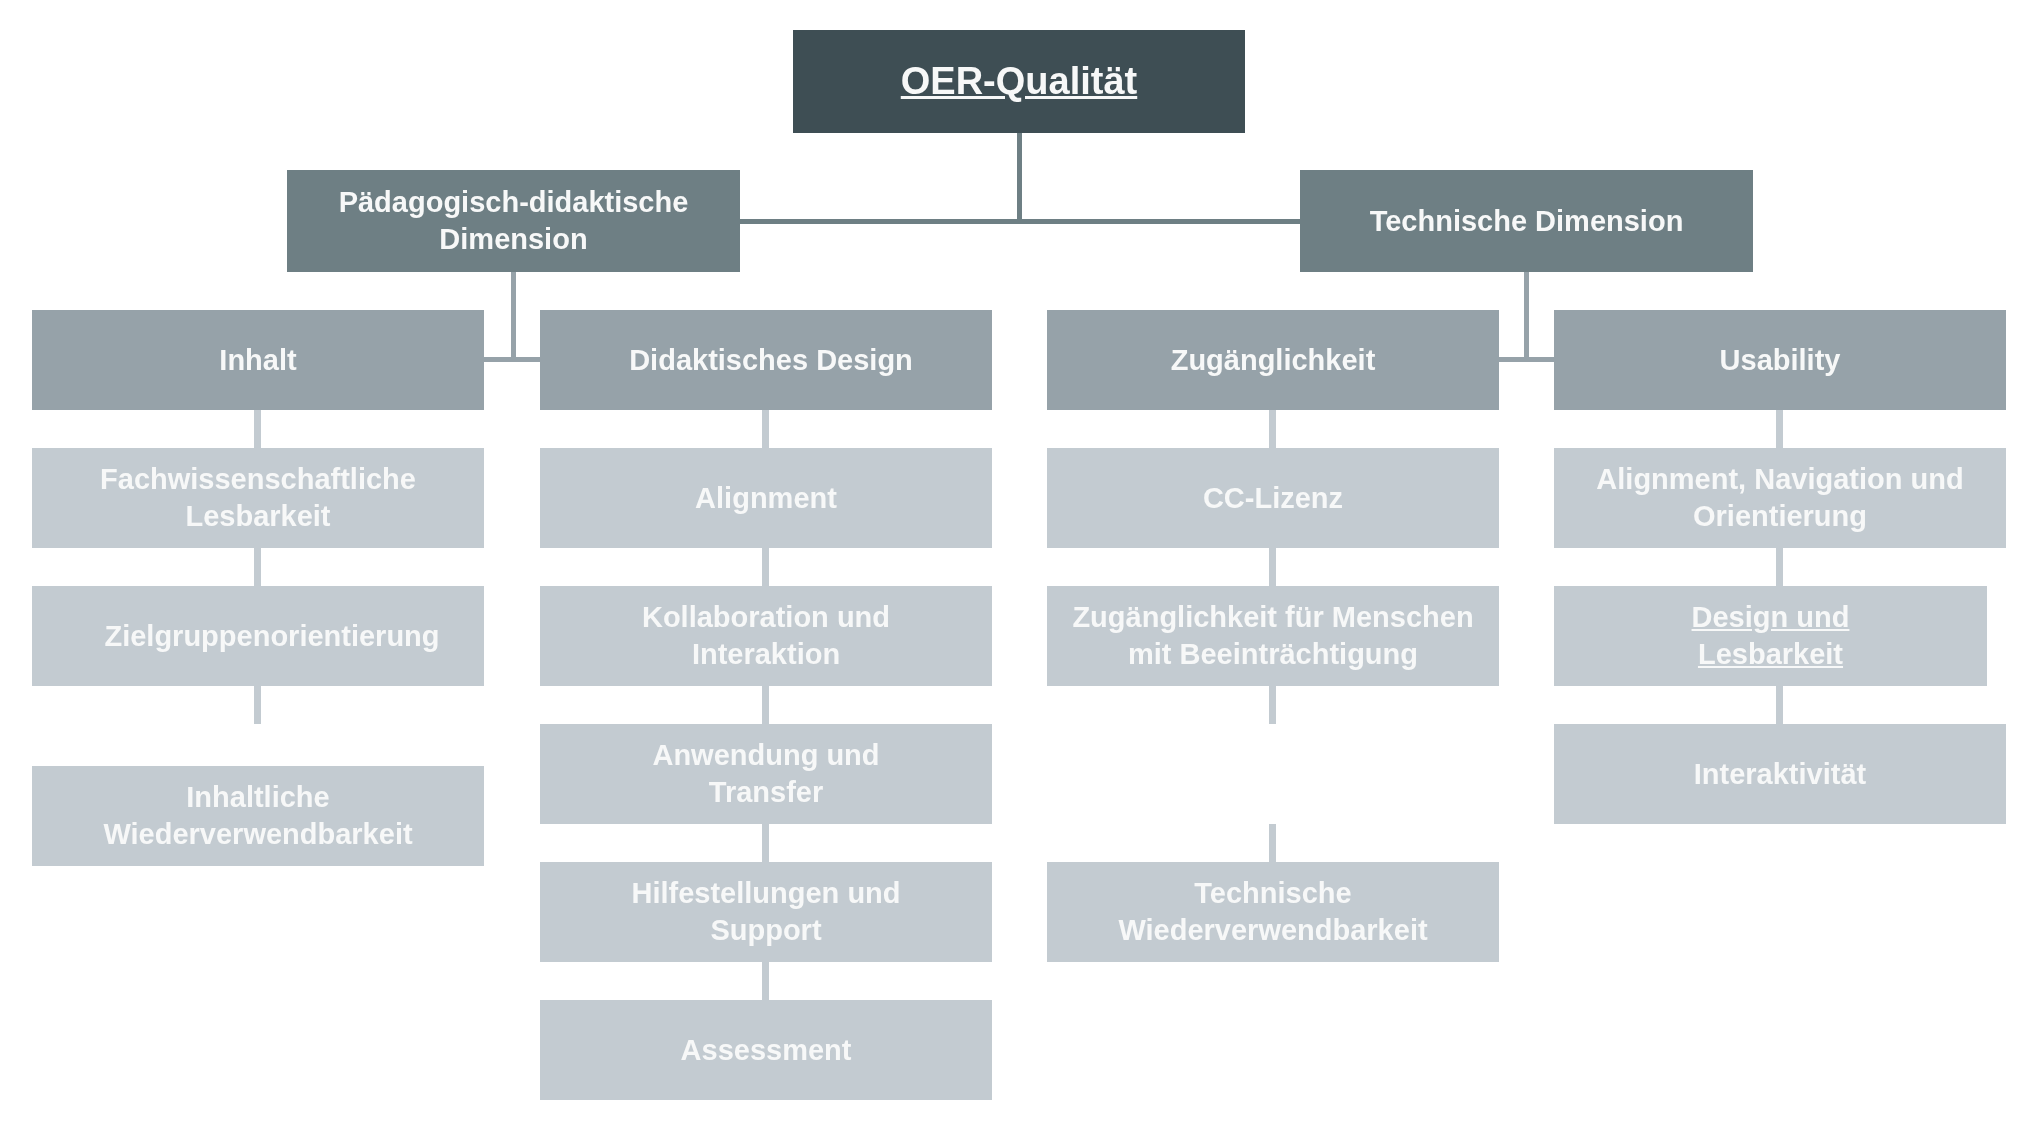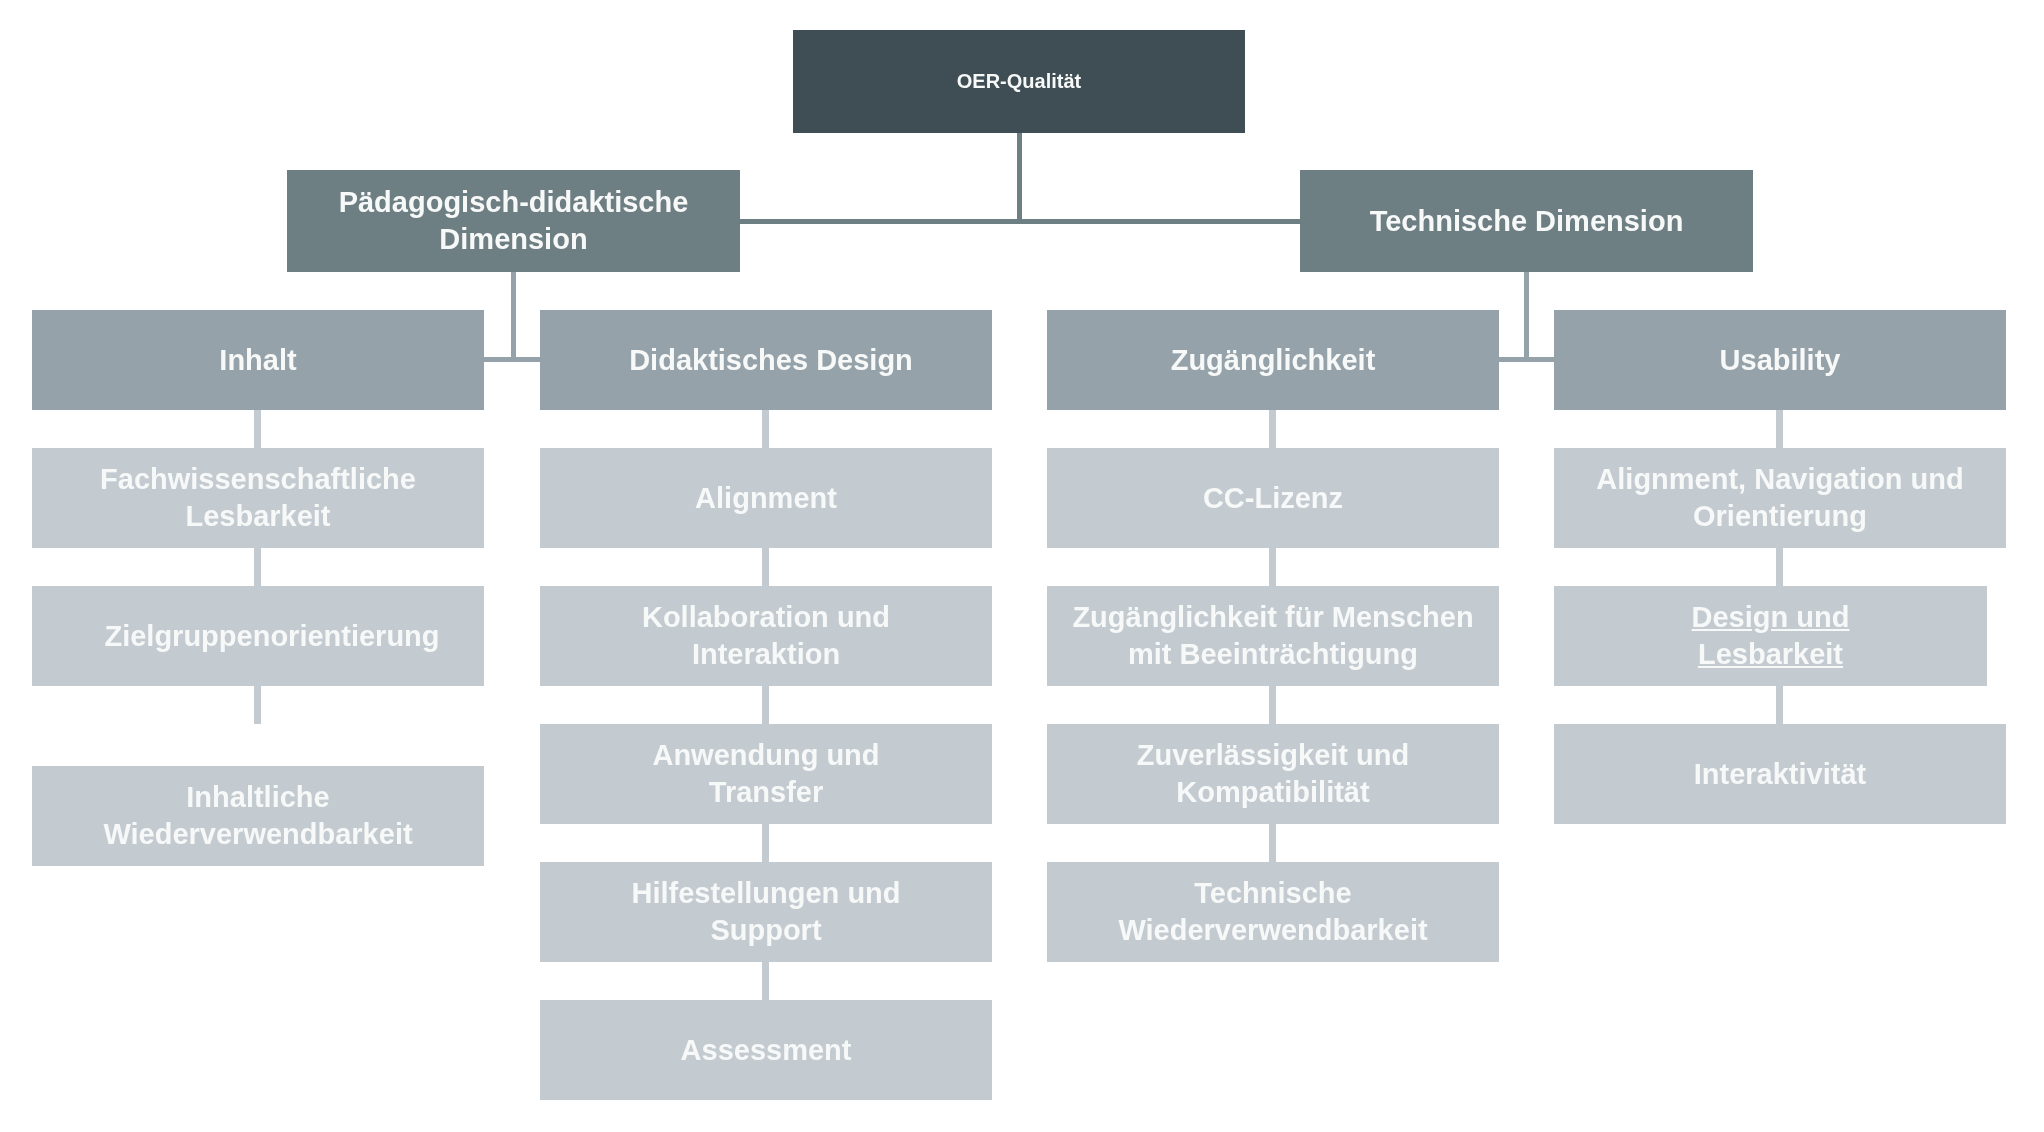--- a/index.html
+++ b/index.html
@@ -23,21 +23,21 @@
     display:flex;align-items:center;justify-content:center;
     text-align:center;
     color:var(--text);
     font-weight:bold;
     font-size:29px;
     line-height:1.26;
     white-space:pre-line;
     box-sizing:border-box;
     padding:4px 10px;
   }
-  .node.root{background:var(--root-bg);font-size:20px;}
+  .node.root{background:var(--root-bg);font-size:38px;text-decoration:underline;}
   .node.dim{background:var(--dimension-bg);}
   .node.cat{background:var(--category-bg);}
   .node.item{background:var(--item-bg);}
   .line{position:absolute;}
   .line.c-dark{background:var(--dimension-bg);}
   .line.c-mid{background:var(--category-bg);}
   .line.c-light{background:var(--item-bg);}
 </style>
 </head>
 <body>
@@ -94,22 +94,20 @@
 Interaktion</div>
   <div class="node item" style="left:540px;top:724px;width:452px;height:100px;">Anwendung und
 Transfer</div>
   <div class="node item" style="left:540px;top:862px;width:452px;height:100px;">Hilfestellungen und
 Support</div>
   <div class="node item" style="left:540px;top:1000px;width:452px;height:100px;">Assessment</div>
 
   <div class="node item" style="left:1047px;top:448px;width:452px;height:100px;">CC-Lizenz</div>
   <div class="node item" style="left:1047px;top:586px;width:452px;height:100px;">Zugänglichkeit für Menschen
 mit Beeinträchtigung</div>
-  <div class="node item" style="left:1047px;top:724px;width:452px;height:100px;">Zuverlässigkeit und
-Kompatibilität</div>
   <div class="node item" style="left:1047px;top:862px;width:452px;height:100px;">Technische
 Wiederverwendbarkeit</div>
 
   <div class="node item" style="left:1554px;top:448px;width:452px;height:100px;">Alignment, Navigation und
 Orientierung</div>
   <div class="node item" style="left:1554px;top:586px;width:433px;height:100px;text-decoration:underline;">Design und
 Lesbarkeit</div>
   <div class="node item" style="left:1554px;top:724px;width:452px;height:100px;">Interaktivität</div>
 
 </div>

